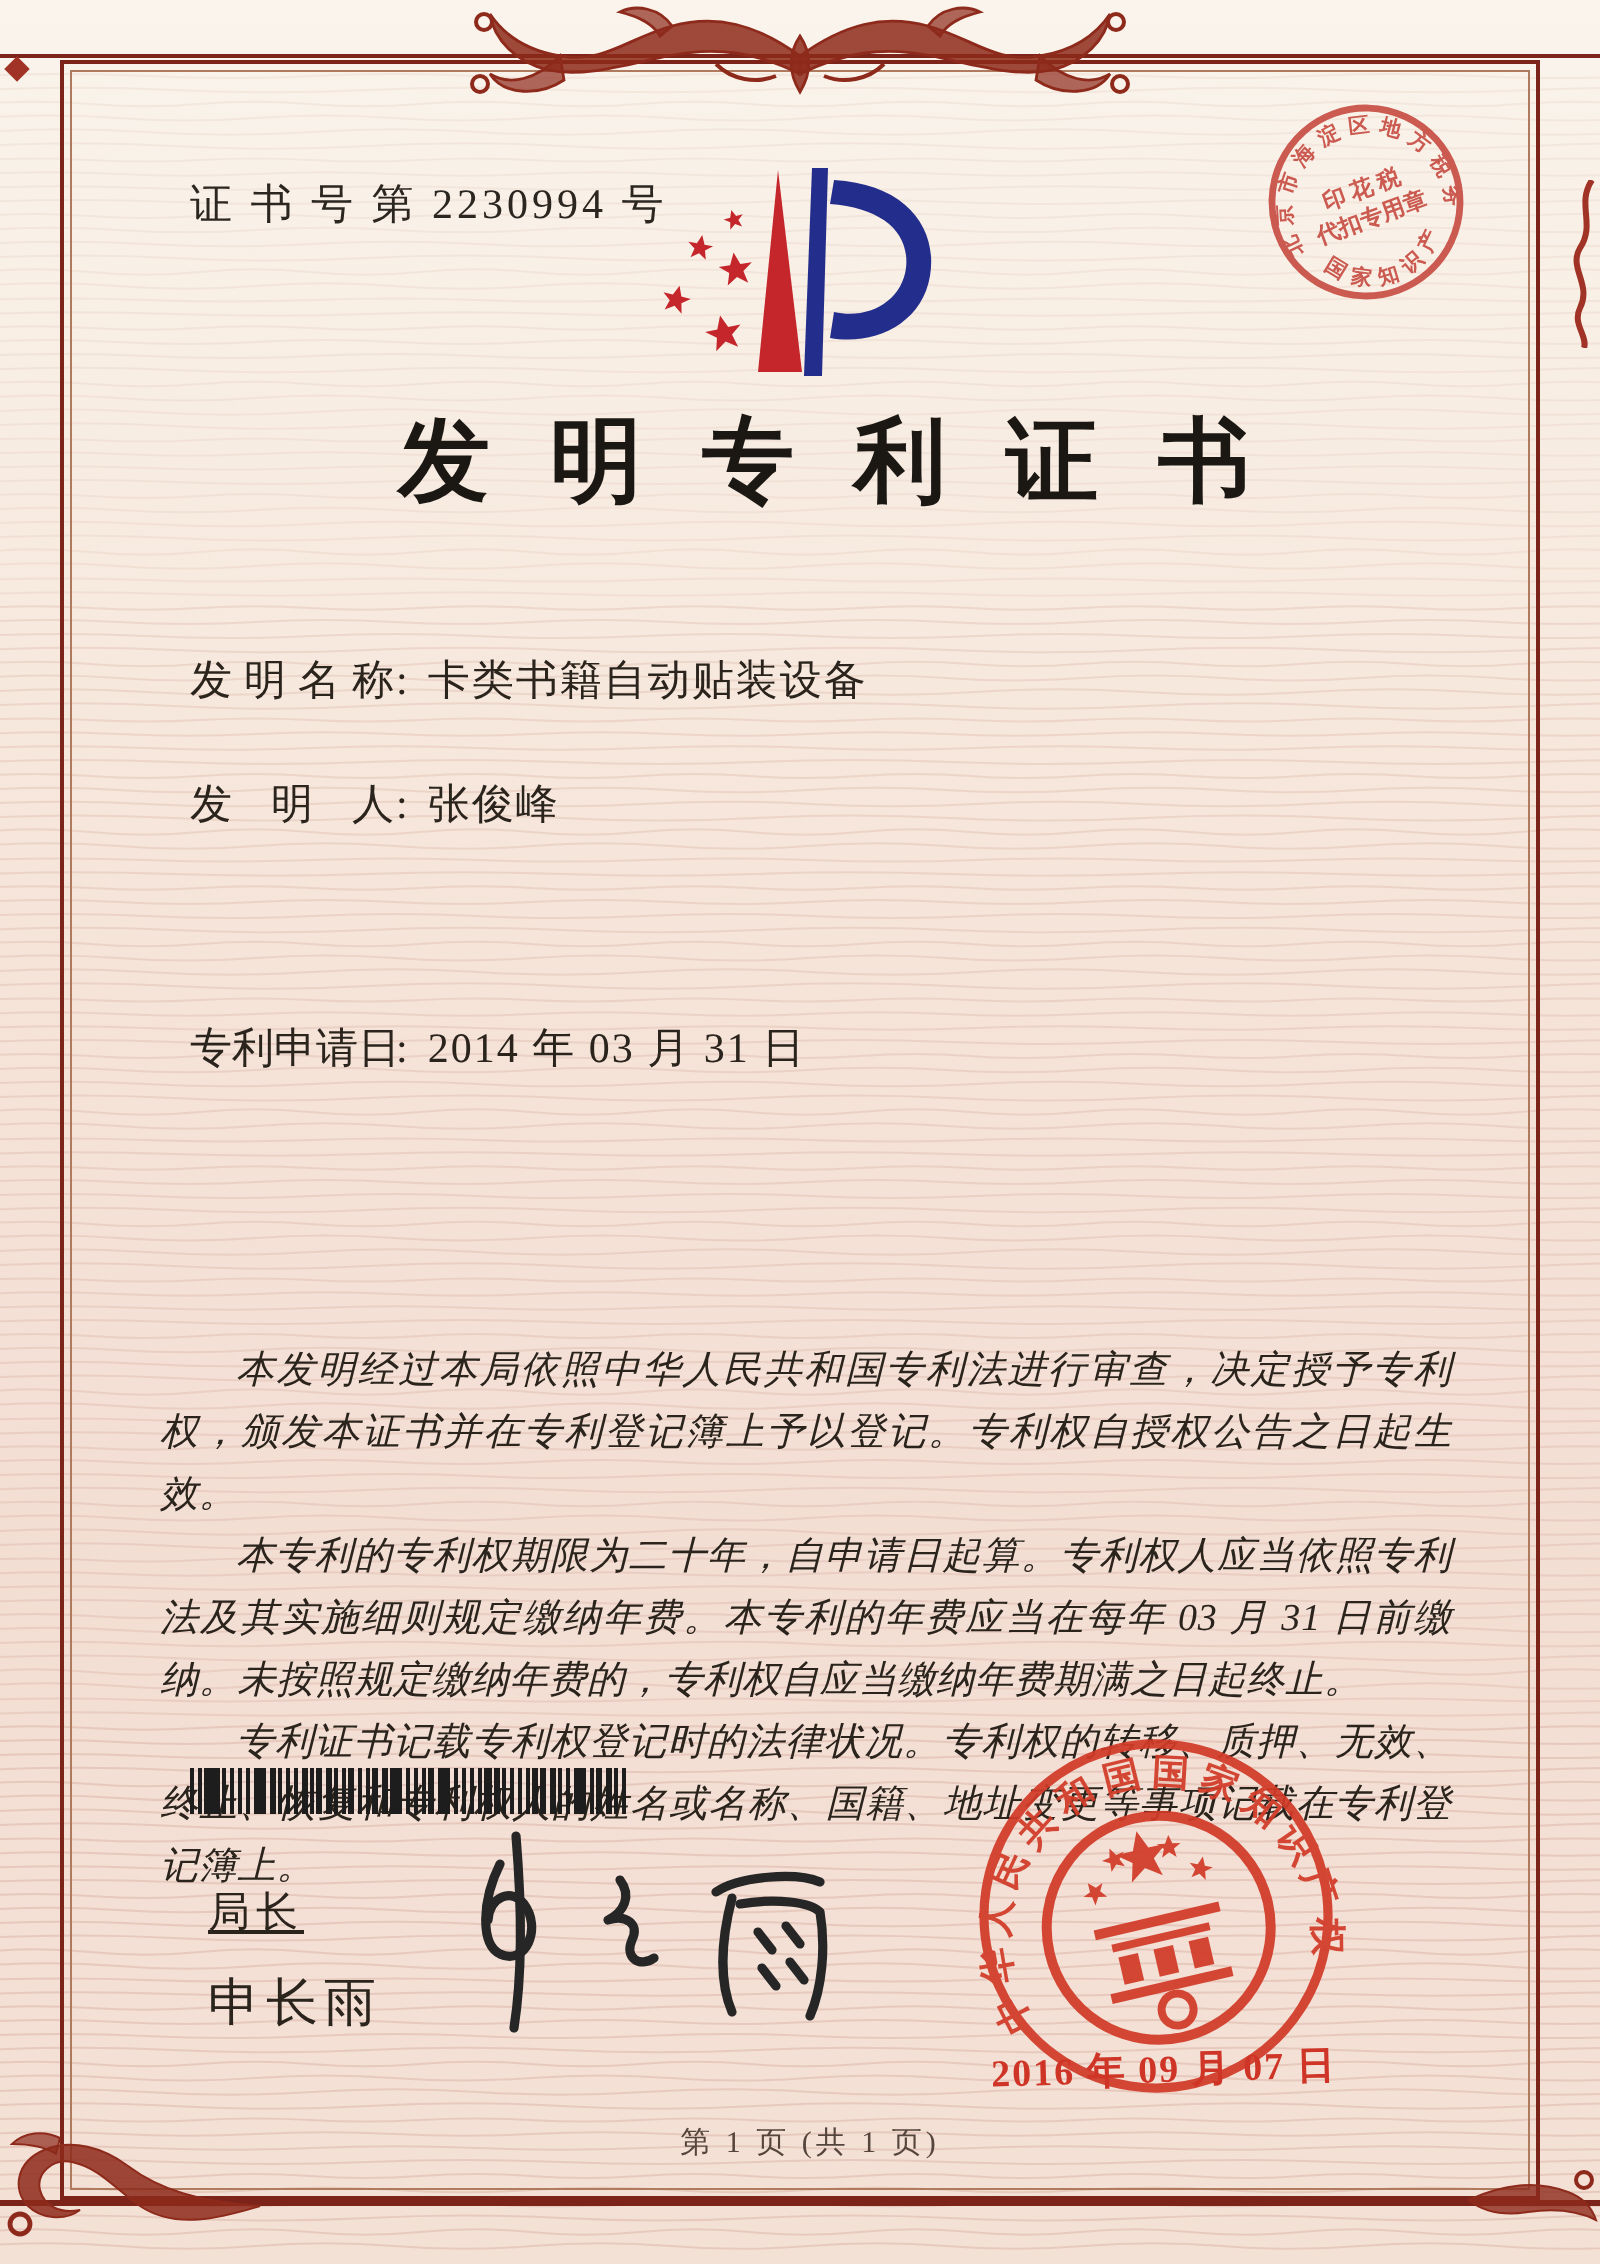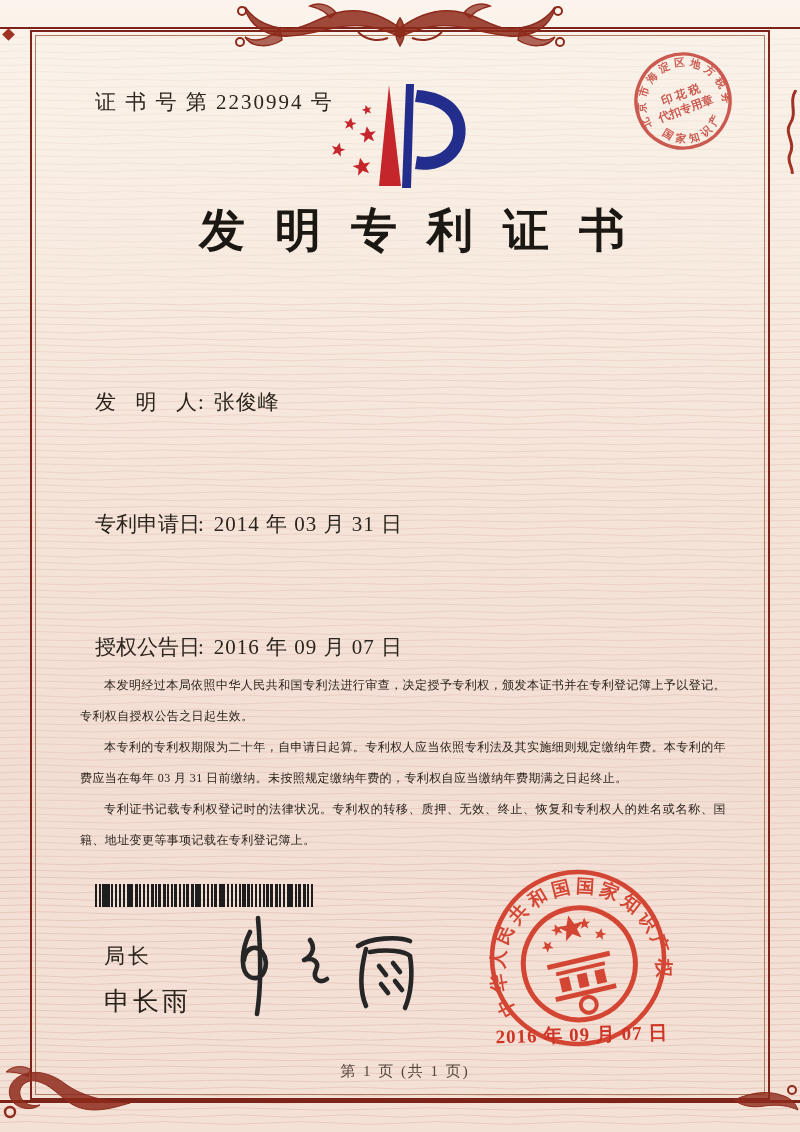--- a/index.html
+++ b/index.html
@@ -17,30 +17,30 @@
   .ornament{position:absolute;pointer-events:none;}
   .cert-number{position:absolute;left:95px;top:88px;font-size:21px;color:#2b2620;letter-spacing:2px;}
   .logo{position:absolute;left:322px;top:80px;}
   .tax-stamp{position:absolute;left:627px;top:45px;opacity:.88;}
   .doc-title{position:absolute;left:0;top:204px;width:100%;text-align:center;
     font-size:46px;font-weight:700;color:#1b1713;letter-spacing:30px;text-indent:30px;line-height:54px;}
   .field-row{position:absolute;left:95px;font-size:21px;color:#2a241d;white-space:nowrap;}
   .field-label{display:inline-block;width:102px;text-align:justify;text-align-last:justify;vertical-align:bottom;}
   .field-colon{display:inline-block;margin-left:1px;}
   .field-value{margin-left:10px;letter-spacing:1px;}
-  .body-text{position:absolute;left:80px;top:670px;width:646px;font-size:12px;color:#2a241d;
-    line-height:31px;text-align:justify;}
+  .body-text{position:absolute;left:80px;top:670px;width:646px;font-size:19px;color:#2a241d;
+    line-height:31px;text-align:justify;font-style:italic;}
   .body-text p{margin:0;text-indent:2em;letter-spacing:0.4px;}
   .barcode{position:absolute;left:95px;top:884px;width:218px;height:23px;
     background-image:
       repeating-linear-gradient(90deg,#1d1d1d 0 2px,rgba(0,0,0,0) 2px 4px),
       repeating-linear-gradient(90deg,#1d1d1d 0 1px,rgba(0,0,0,0) 1px 7px),
       repeating-linear-gradient(90deg,rgba(0,0,0,0) 0 10px,#1d1d1d 10px 13px,rgba(0,0,0,0) 13px 23px);
   }
-  .issuer-title{position:absolute;left:104px;top:942px;font-size:21px;color:#2a241d;letter-spacing:3px;}
+  .issuer-title{position:absolute;left:104px;top:942px;font-size:21px;color:#2a241d;letter-spacing:3px;text-decoration:underline;}
   .issuer-name{position:absolute;left:104px;top:984px;font-size:26px;color:#2a241d;letter-spacing:3px;}
   .signature{position:absolute;left:212px;top:912px;}
   .office-seal{position:absolute;left:483px;top:866px;opacity:.93;}
   .seal-date{position:absolute;left:492px;top:1022px;width:180px;text-align:center;
     font-size:19px;font-weight:700;color:#cf3526;letter-spacing:1px;transform:rotate(-1.5deg);white-space:nowrap;}
   .page-footer{position:absolute;left:0;top:1062px;width:810px;text-align:center;
     font-size:15px;color:#55453c;letter-spacing:2px;}
 </style>
 </head>
 <body>
@@ -287,28 +287,28 @@
       <text font-size="10.5" font-weight="700">
         <textPath href="#tax-arc-bottom" startOffset="0" textLength="100" lengthAdjust="spacing">国家知识产权局</textPath>
       </text>
       <text x="56" y="53" text-anchor="middle" font-size="11.5" font-weight="700">印 花 税</text>
       <text x="56" y="68" text-anchor="middle" font-size="11.5" font-weight="700">代扣专用章</text>
     </g>
   </svg>
 
   <div class="doc-title">发明专利证书</div>
 
+  <div class="field-row" style="top:326px">
+    <span class="field-label">发明名称</span><span class="field-colon">:</span><span class="field-value">卡类书籍自动贴装设备</span>
+  </div>
   <div class="field-row" style="top:388px">
     <span class="field-label">发明人</span><span class="field-colon">:</span><span class="field-value">张俊峰</span>
   </div>
   <div class="field-row" style="top:510px">
     <span class="field-label">专利申请日</span><span class="field-colon">:</span><span class="field-value">2014 年 03 月 31 日</span>
-  </div>
-  <div class="field-row" style="top:633px">
-    <span class="field-label">授权公告日</span><span class="field-colon">:</span><span class="field-value">2016 年 09 月 07 日</span>
   </div>
 
   <div class="body-text">
     <p>本发明经过本局依照中华人民共和国专利法进行审查，决定授予专利权，颁发本证书并在专利登记簿上予以登记。专利权自授权公告之日起生效。</p>
     <p>本专利的专利权期限为二十年，自申请日起算。专利权人应当依照专利法及其实施细则规定缴纳年费。本专利的年费应当在每年 03 月 31 日前缴纳。未按照规定缴纳年费的，专利权自应当缴纳年费期满之日起终止。</p>
     <p>专利证书记载专利权登记时的法律状况。专利权的转移、质押、无效、终止、恢复和专利权人的姓名或名称、国籍、地址变更等事项记载在专利登记簿上。</p>
   </div>
 
   <div class="barcode"></div>
 

